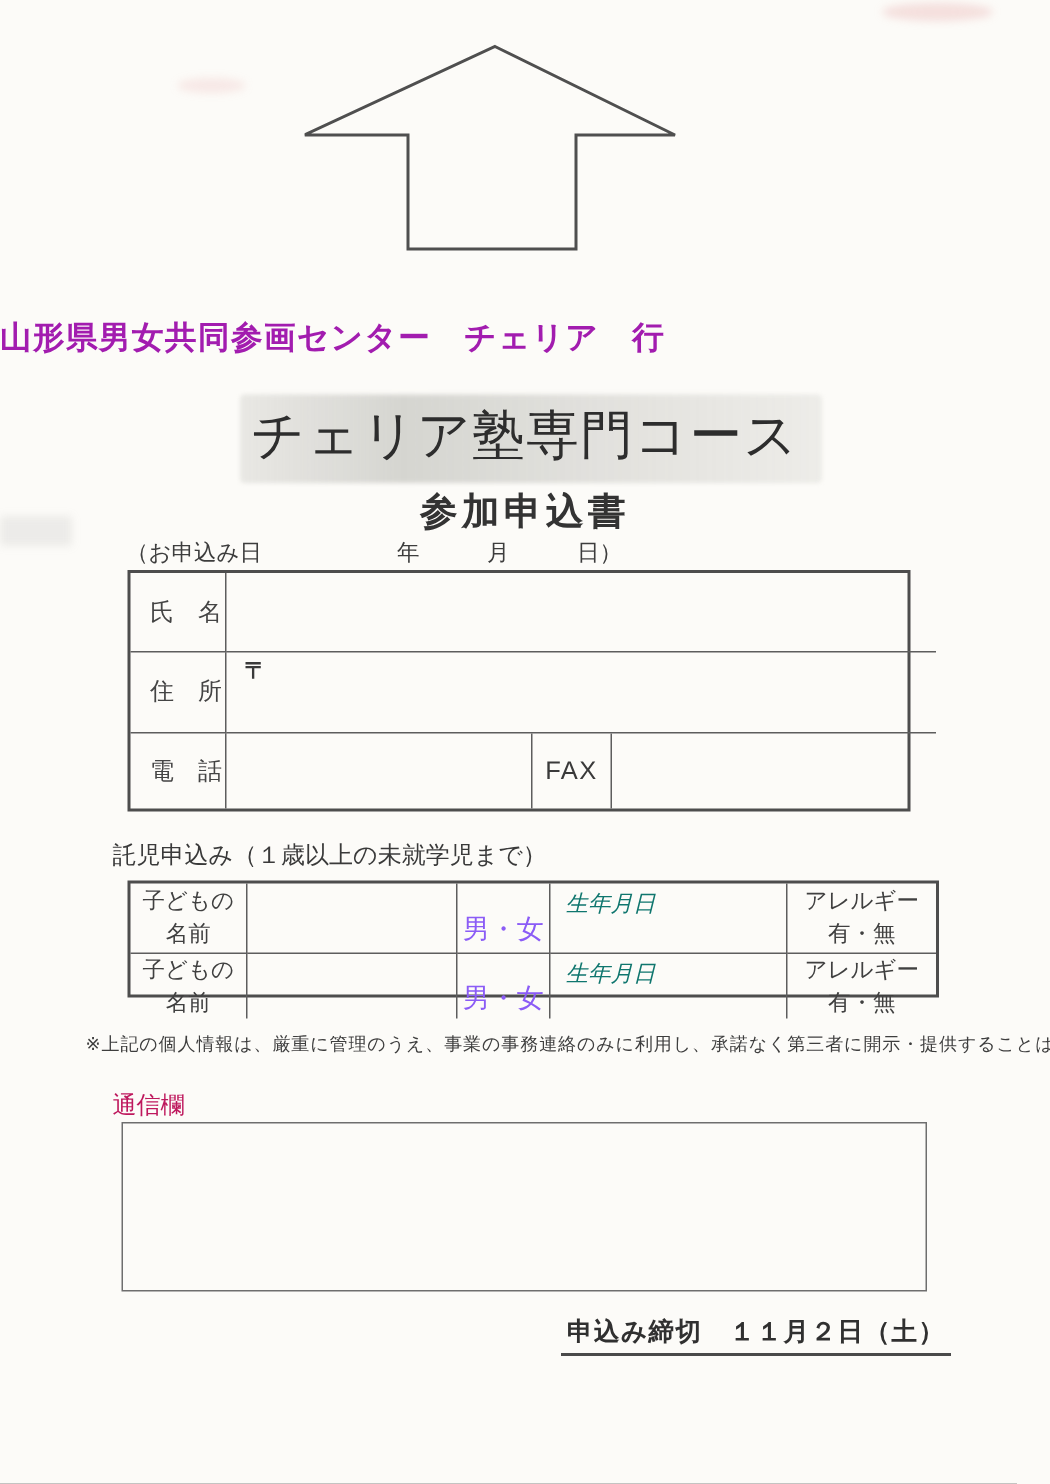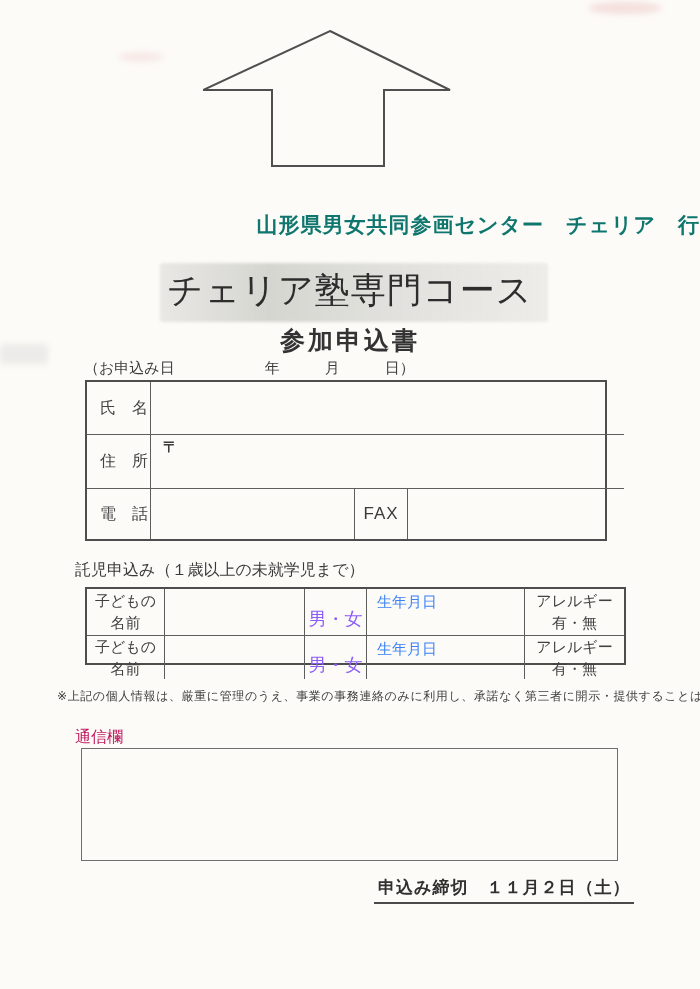--- a/index.html
+++ b/index.html
@@ -28,21 +28,21 @@
   .fax-line {
     position:absolute; left:0; top:168px; width:100%;
     text-align:center; font-size:25px; font-weight:600; color:#333;
     white-space:nowrap;
   }
   .fax-line .fax-label { letter-spacing:6px; margin-right:20px; }
   .fax-line .fax-number { letter-spacing:8px; }
 
   .recipient-line {
     position:absolute; left:0; top:211px; width:100%;
-    text-align:right; font-size:21px; font-weight:600; letter-spacing:1px; color:#0f766e;
+    text-align:left; font-size:21px; font-weight:600; letter-spacing:1px; color:#a21caf;
     white-space:nowrap;
   }
 
   
   .title-band {
     position:absolute; left:160px; top:263px; width:388px; height:59px;
     background:linear-gradient(90deg,
       rgba(188,188,182,0.30), rgba(172,172,166,0.48) 28%,
       rgba(184,184,178,0.38) 62%, rgba(198,198,192,0.28));
     filter:blur(1.5px); border-radius:3px;
@@ -94,21 +94,21 @@
     grid-template-rows:47px 43px;
   }
   .cc-two-line {
     display:flex; flex-direction:column; align-items:center; justify-content:center;
     font-size:15px; line-height:1.45; color:#404040; text-align:center;
   }
   .cc-gender {
     display:flex; align-items:center; justify-content:center;
     padding-top:14px; font-size:18px; color:#8b5cf6;
   }
-  .cc-birth { padding:4px 0 0 10px; font-size:15px; color:#3b82f6; }
+  .cc-birth { padding:4px 0 0 10px; font-size:15px; color:#0f766e;font-style:italic; }
 
   .privacy-note {
     position:absolute; left:57px; top:688px;
     font-size:12px; letter-spacing:0.6px; color:#3e3e3e; white-space:nowrap;
   }
 
   .message-label {
     position:absolute; left:75px; top:727px;
     font-size:16px; color:#be185d;
   }

